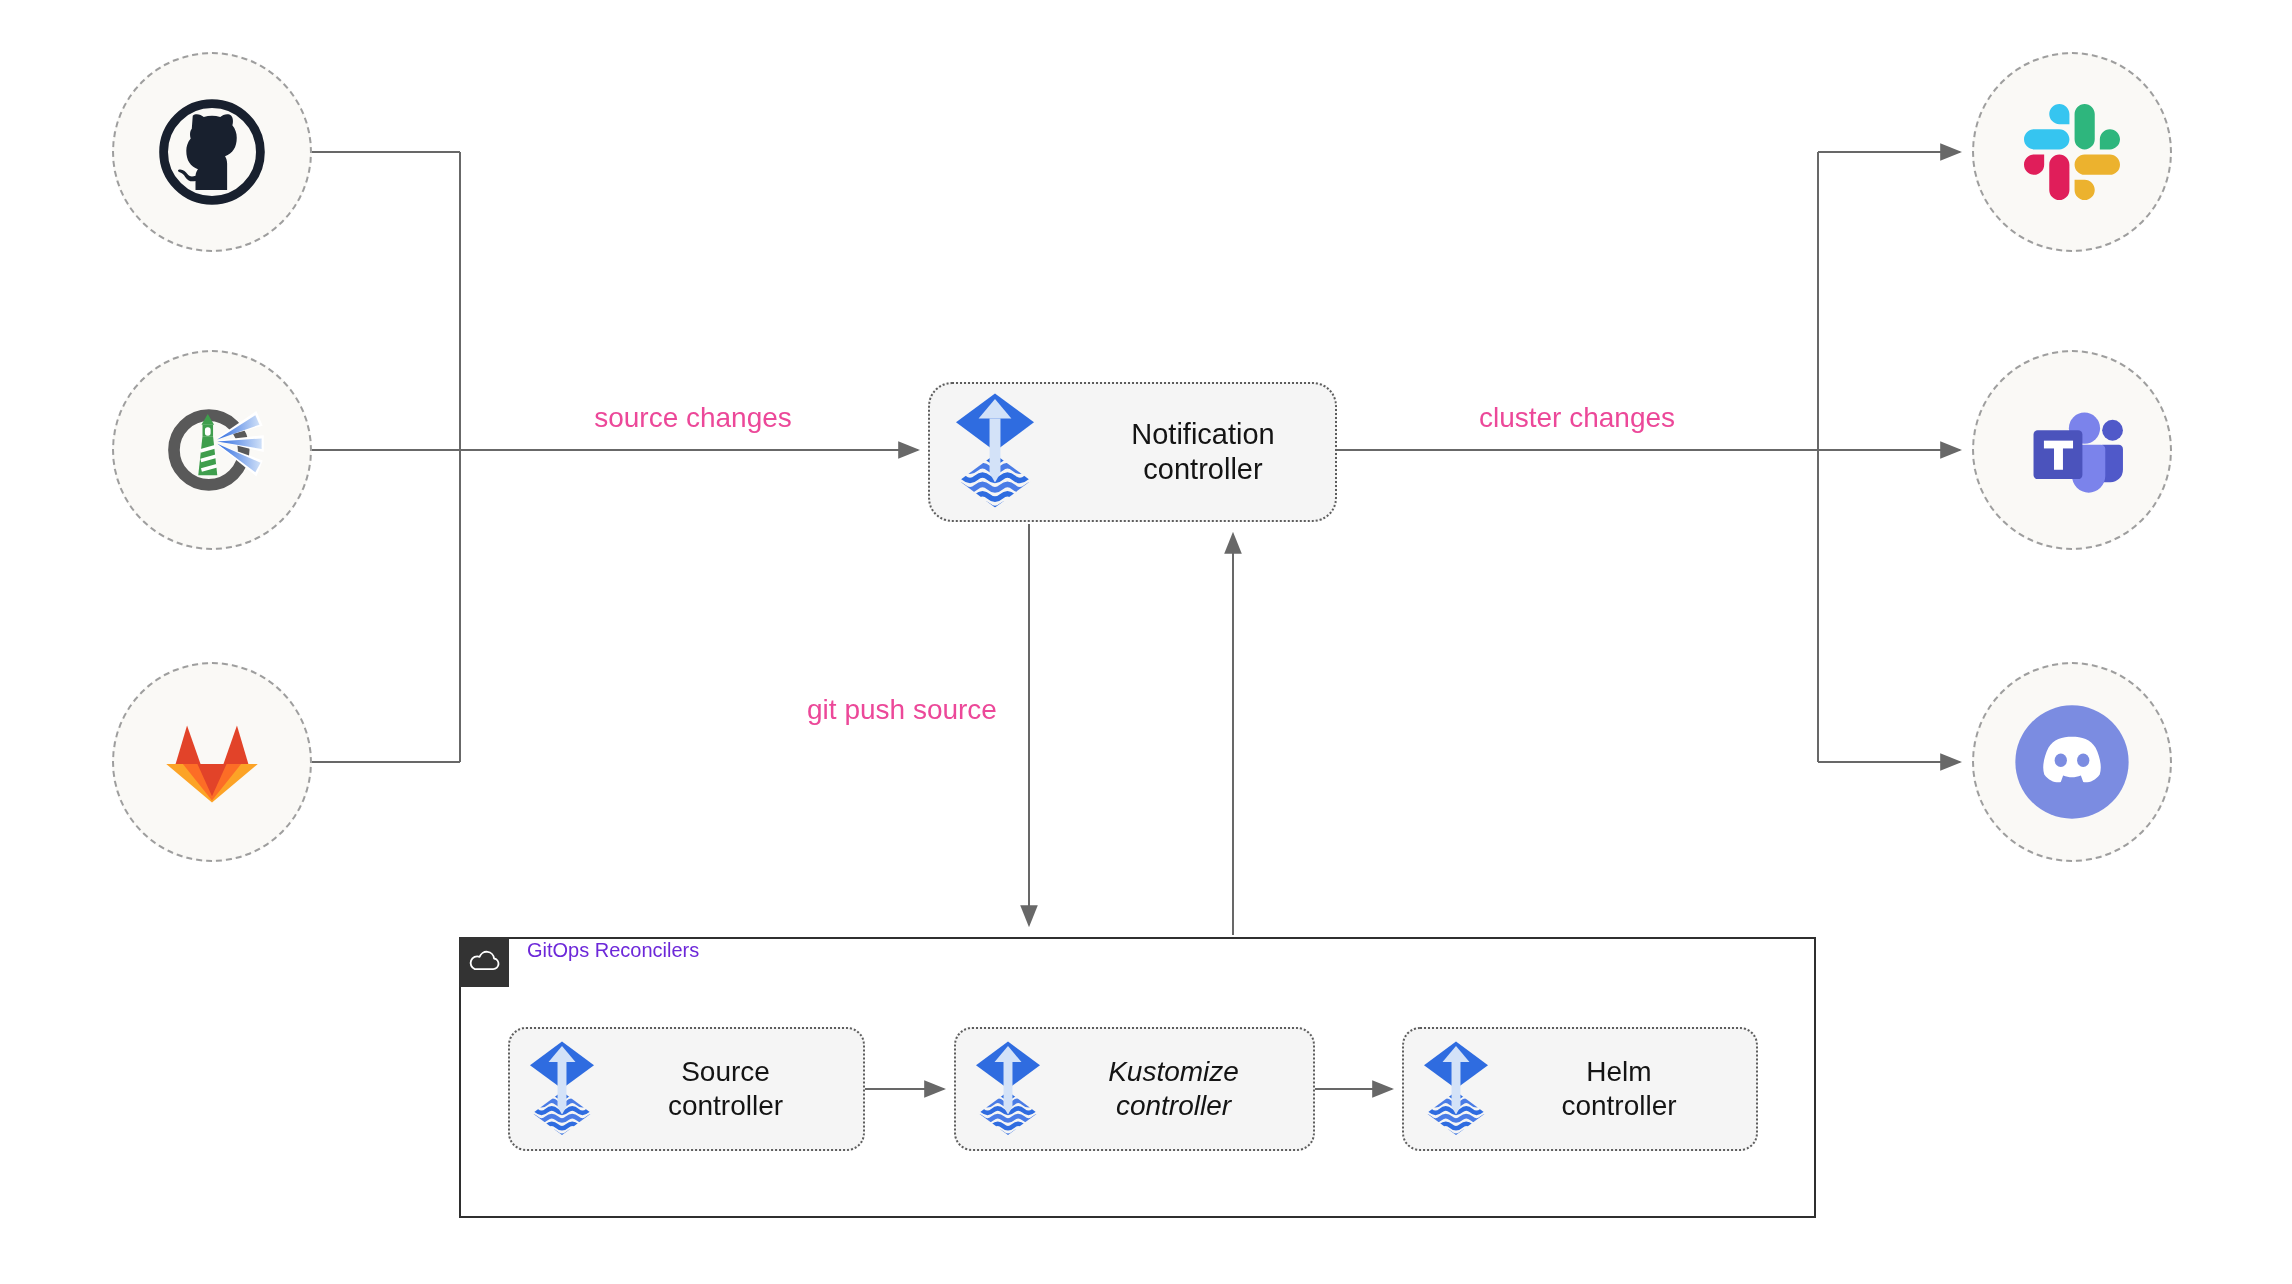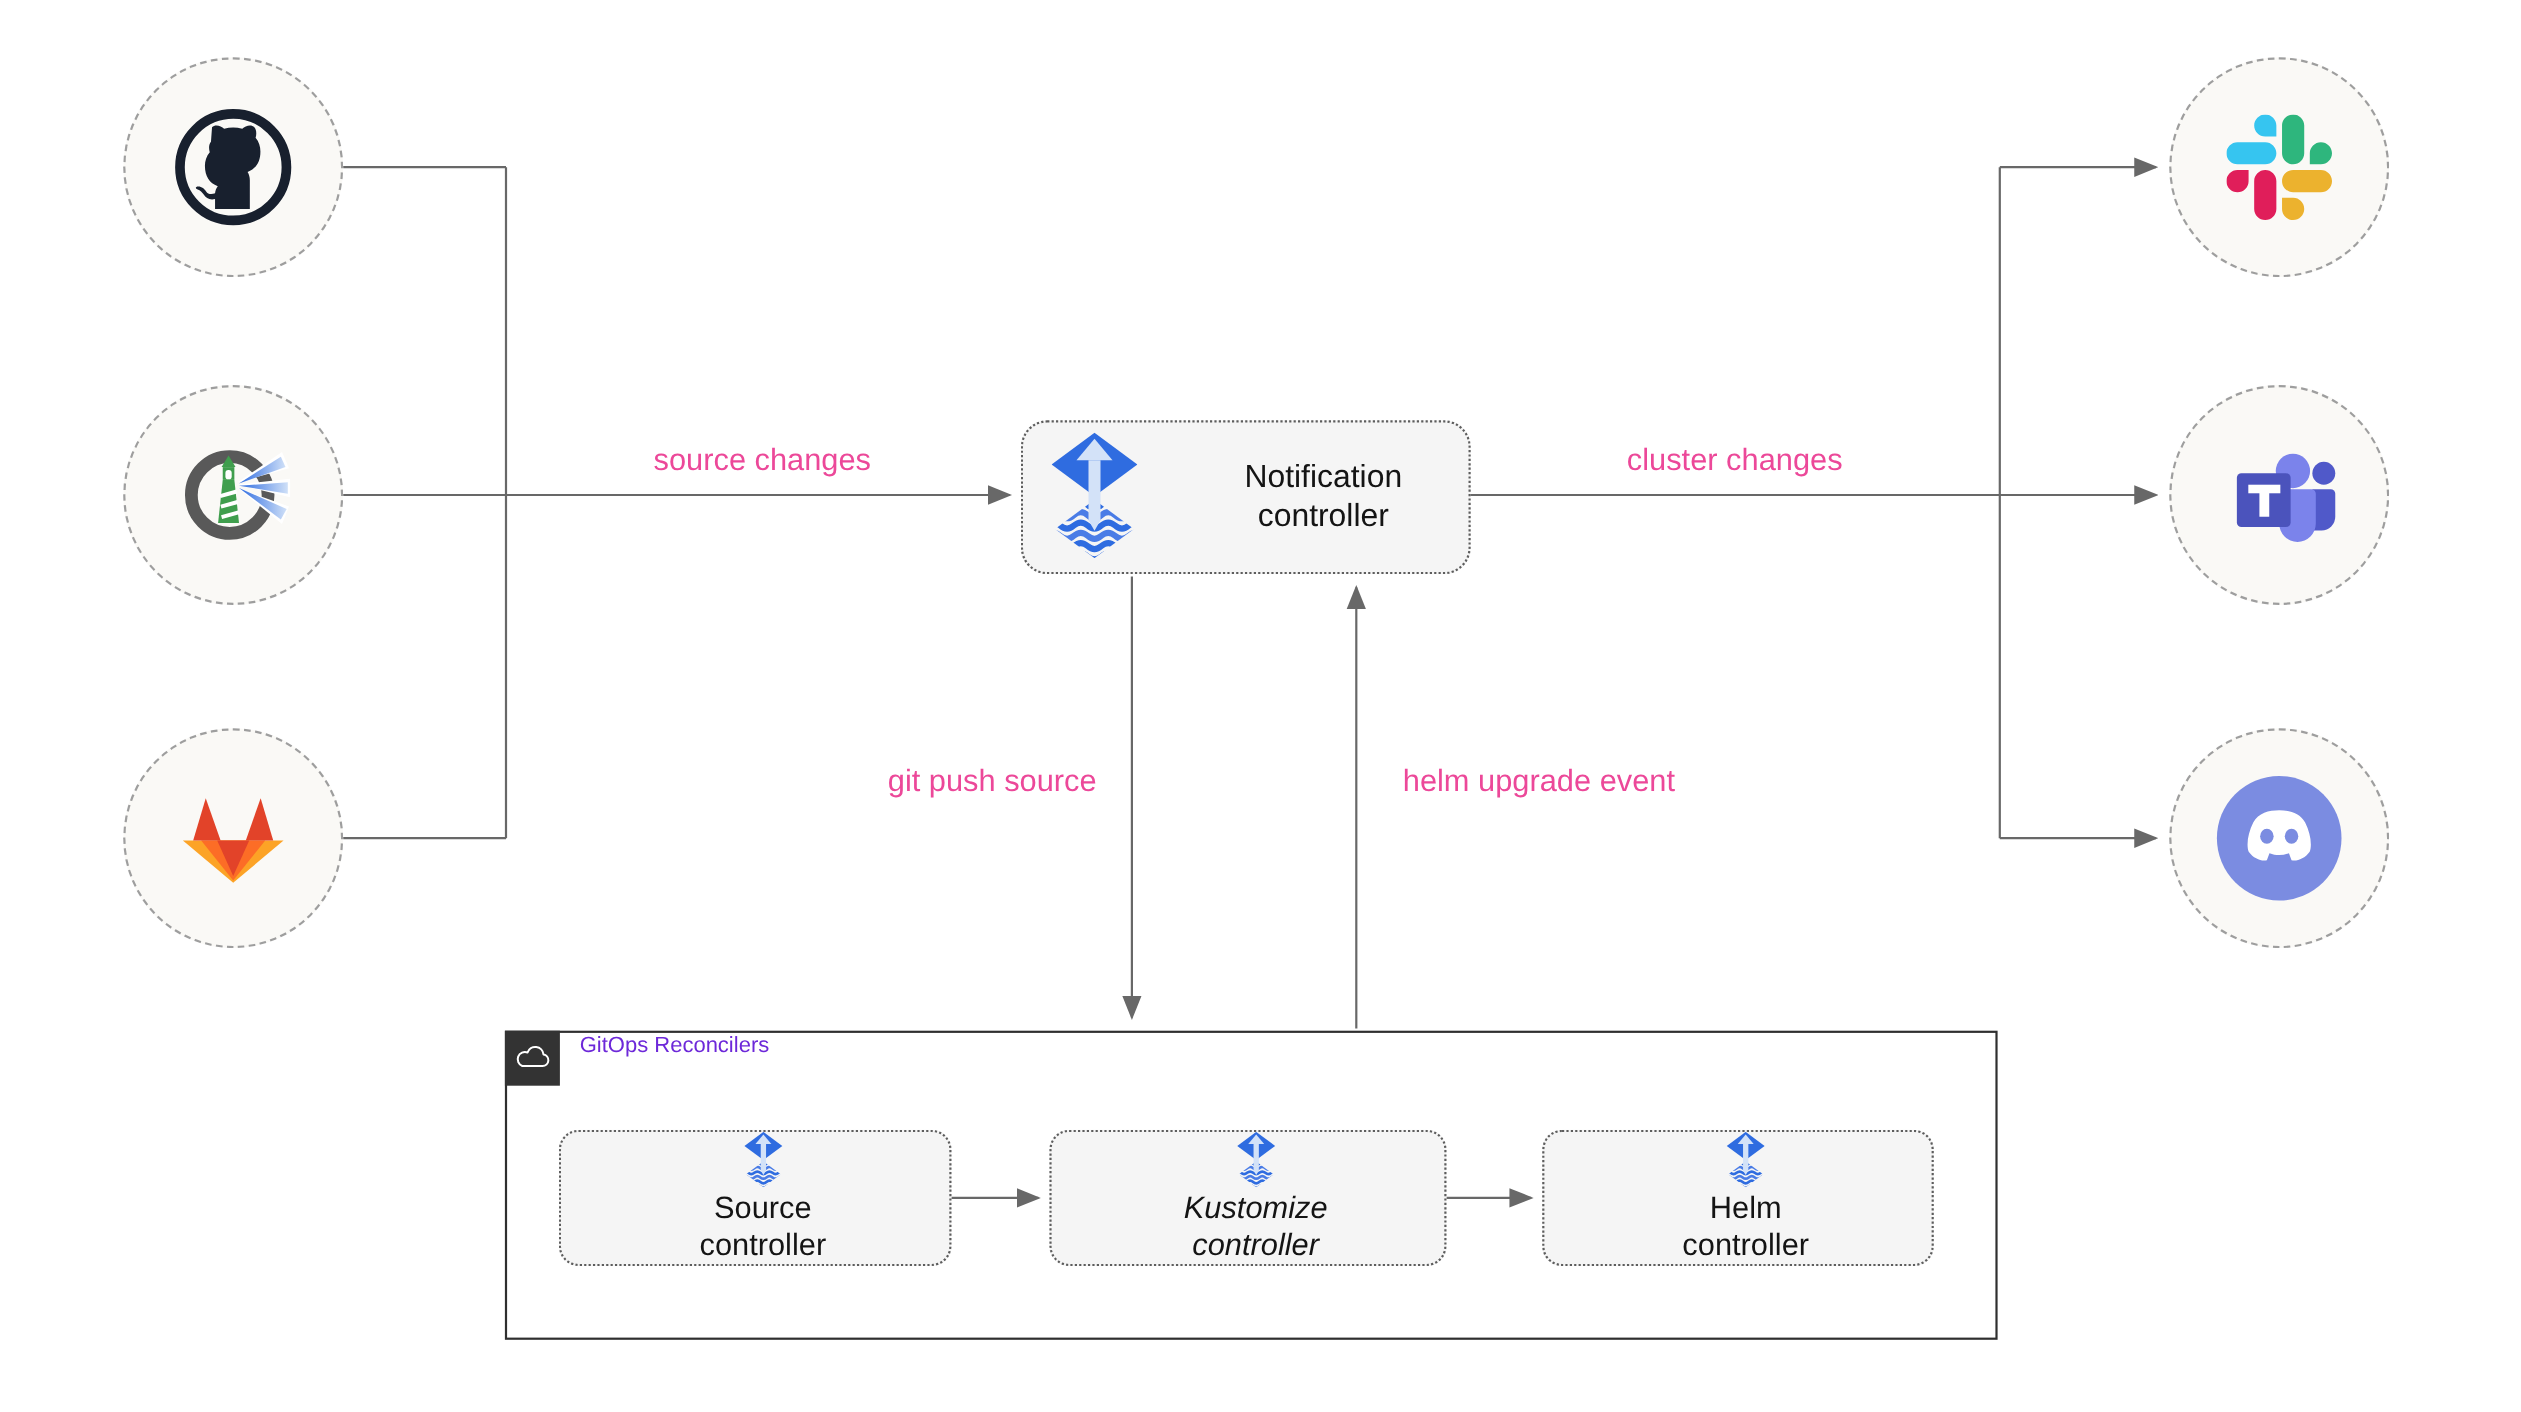--- a/index.html
+++ b/index.html
@@ -9,21 +9,21 @@
 
   
   .node{position:absolute;width:200px;height:200px;box-sizing:border-box;
         border:2px dashed #9e9e9e;border-radius:50%;background:#faf9f6;
         display:flex;align-items:center;justify-content:center;}
 
   
   .cbox{position:absolute;background:#f5f5f5;border:2px dotted #5d5d5d;
         box-sizing:border-box;display:flex;align-items:center;}
   .cbox.big{border-radius:24px;padding:0 8px 0 26px;}
-  .cbox.small{border-radius:18px;padding:0 6px 0 20px;flex-direction:column;}
+  .cbox.small{border-radius:18px;padding:0 6px 0 20px;}
   .cbox .txt{flex:1;text-align:center;color:#141414;line-height:1.22;}
   .cbox.big .txt{font-size:29px;}
   .cbox.small .txt{font-size:28px;}
   .cbox.big .txtinner{max-width:218px;margin:0 auto;}
   .cbox.small .txtinner{max-width:172px;margin:0 auto;}
 
   
   .elabel{position:absolute;font-size:28px;color:#ec4899;text-align:center;
           width:340px;line-height:40px;white-space:nowrap;}
 
@@ -169,21 +169,20 @@
         C52.5,63.5 47.5,63.5 42.5,61.5 L40.5,67 C36.5,68 30.5,66 26.5,60.5
         C24.5,55 26,46 30,38 Z"></path>
       <ellipse cx="40.5" cy="48.5" rx="5.2" ry="5.8" fill="#7b8ce1"></ellipse>
       <ellipse cx="59.5" cy="48.5" rx="5.2" ry="5.8" fill="#7b8ce1"></ellipse>
     </svg>
   </div>
 
   <div class="elabel" style="left:523px;top:398px;">source changes</div>
   <div class="elabel" style="left:1407px;top:398px;">cluster changes</div>
   <div class="elabel" style="left:732px;top:690px;">git push source</div>
-  <div class="elabel" style="left:1229px;top:690px;">helm upgrade event</div>
 
   <div class="gitops">
     <div class="badge">
       <svg width="34" height="24" viewBox="0 0 48 32">
         <path d="M11,26 h26 a7.5,7.5 0 0 0 1.2,-14.9 a10.5,10.5 0 0 0 -20.4,-2.4 A8,8 0 0 0 11,26 z" fill="none" stroke="#ffffff" stroke-width="2.6" stroke-linejoin="round"></path>
       </svg>
     </div>
     <div class="gtitle">GitOps Reconcilers</div>
   </div>
 

